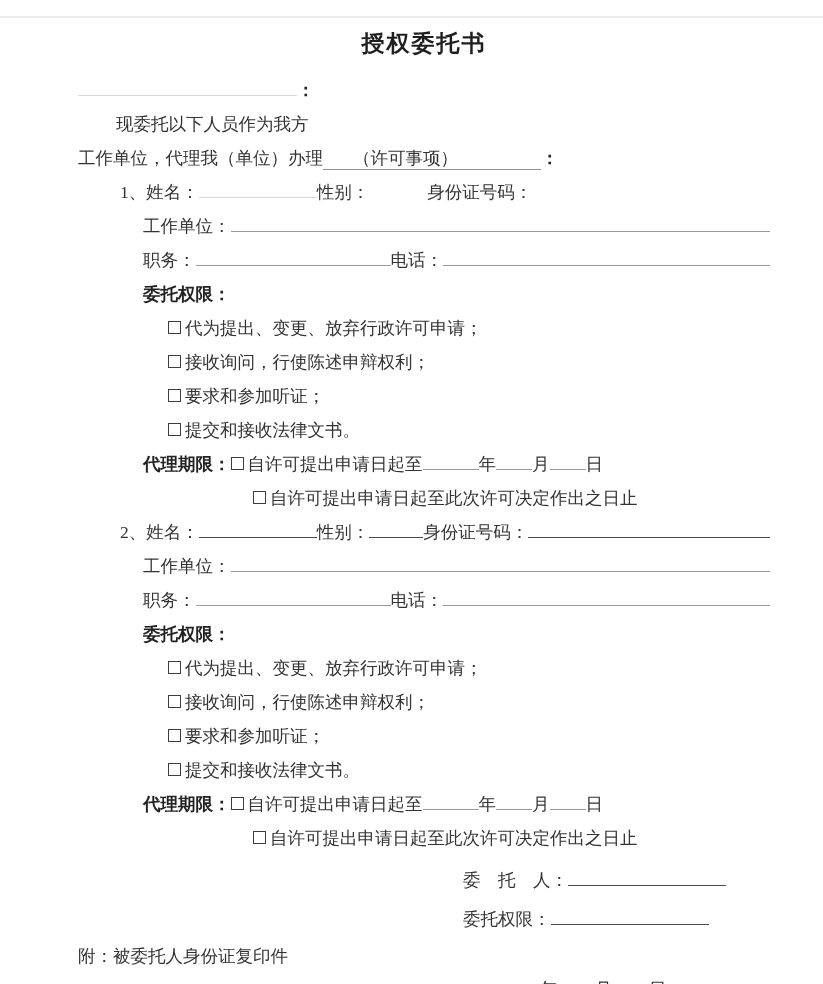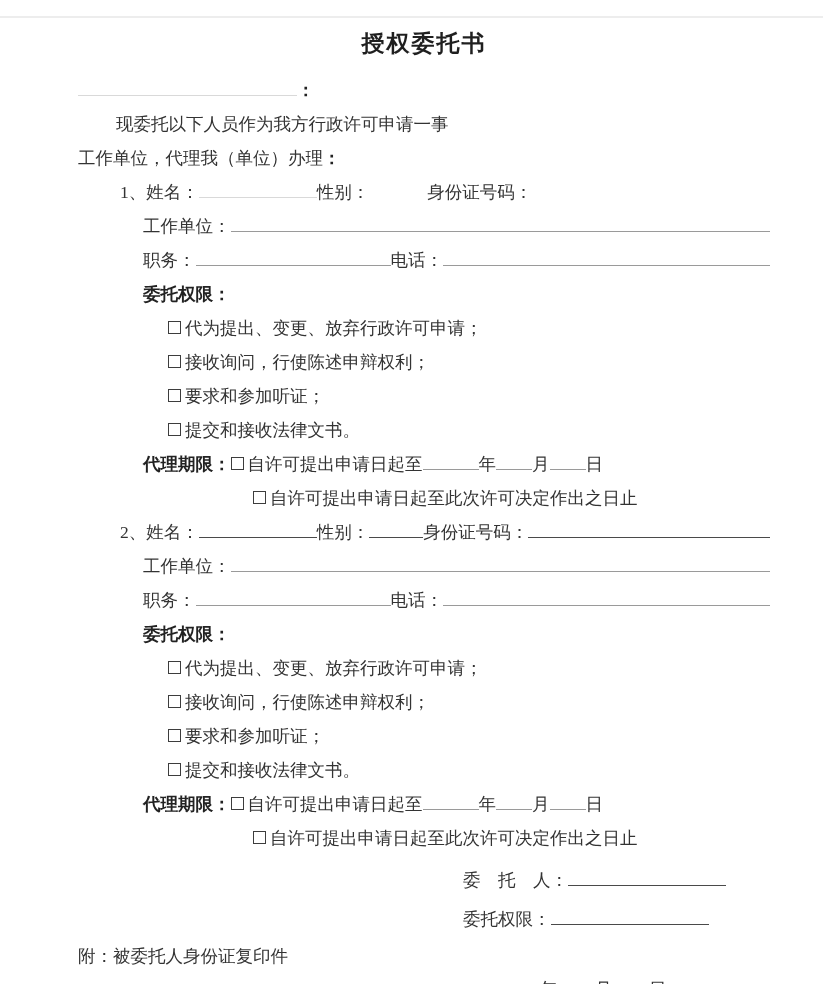--- a/index.html
+++ b/index.html
@@ -87,25 +87,25 @@
 <div class="page">
   <div class="content">
 
     <h1 class="doc-title">授权委托书</h1>
 
     <div class="row addressee-row">
       <span class="blank ul-light" style="width:219px"></span><span class="txt bold">：</span>
     </div>
 
     <div class="row ind-para">
-      <span class="txt">现委托以下人员作为我方</span><span class="txt">行政许可申请一事</span>
+      <span class="txt">现委托以下人员作为我方</span>
     </div>
 
     <div class="row">
-      <span class="txt">工作单位，代理我（单位）办理</span><span class="txt bold">：</span>
+      <span class="txt">工作单位，代理我（单位）办理</span><span class="blank-hint ul-mid" style="width:218px; padding-left:30px"><span>（许可事项）</span></span><span class="txt bold">：</span>
     </div>
 
     <div>
       <div class="row ind-num">
         <span class="txt">1、</span><span class="txt">姓名：</span><span class="blank ul-light" style="width:118px"></span><span class="txt">性别：</span><span class="gap" style="width:58px"></span><span class="txt">身份证号码：</span>
       </div>
       <div class="row ind-detail">
         <span class="txt">工作单位：</span><span class="blank grow ul-mid"></span>
       </div>
       <div class="row ind-detail">

